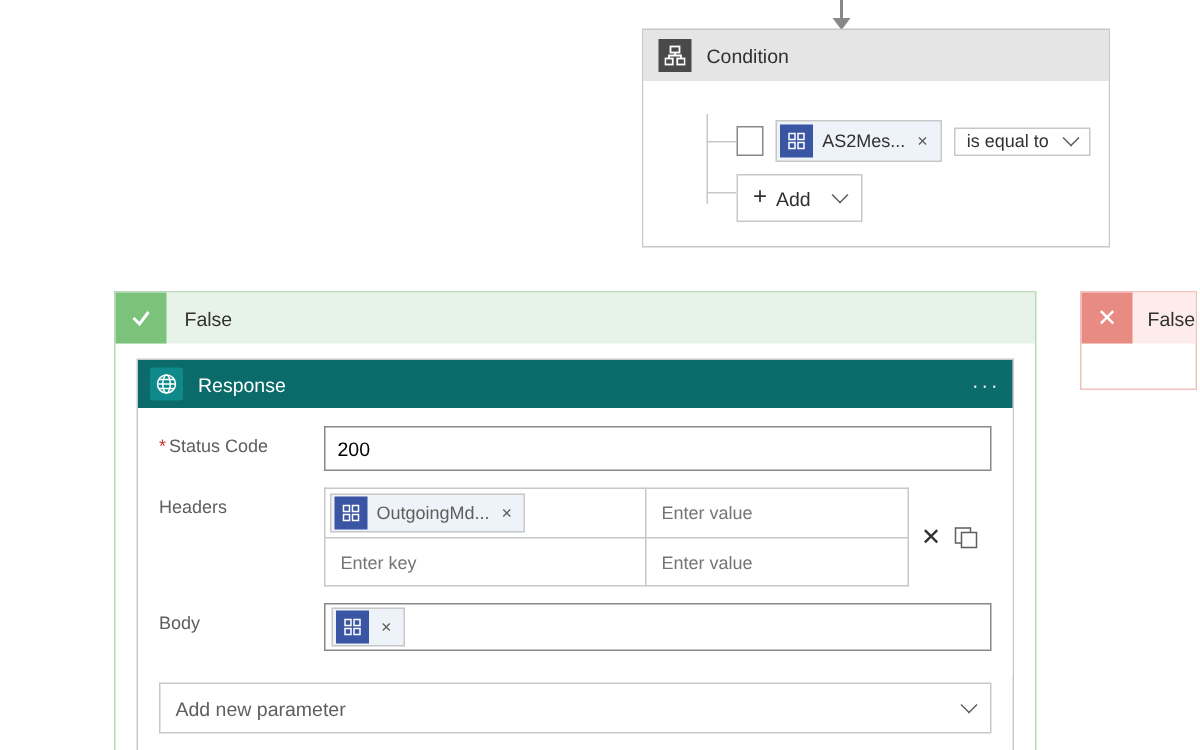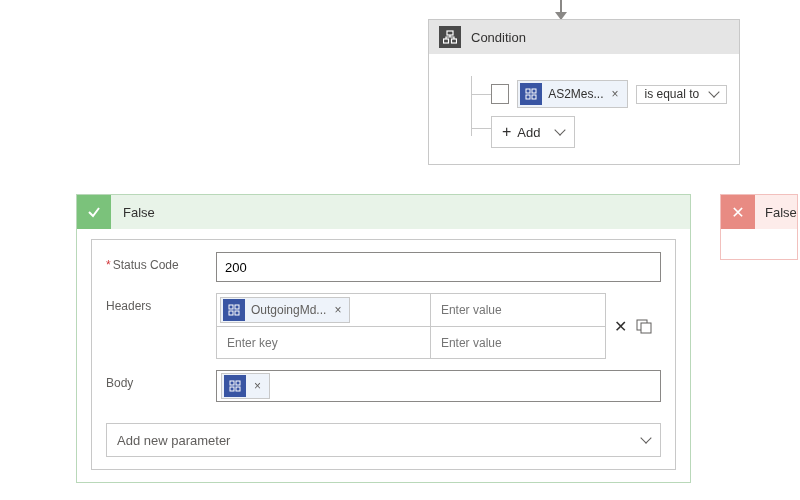--- a/index.html
+++ b/index.html
@@ -126,20 +126,35 @@
   <div class="true-hdr">
     <span class="hdr-check">
       <svg width="16" height="16" viewBox="0 0 16 16">
           <path d="M3 8 L7 12 L13 4" stroke="#fff" stroke-width="2" fill="none"></path>
         </svg>
     </span>
     <span class="lbl">False</span>
   </div>
 
   <div class="response-card">
+    <div class="response-hdr">
+      <span class="left">
+        <span class="r-icon">
+          <svg width="14" height="14" viewBox="0 0 14 14">
+              <g stroke="#fff" stroke-width="1" fill="none">
+                <circle cx="7" cy="7" r="6"></circle>
+                <ellipse cx="7" cy="7" rx="2.5" ry="6"></ellipse>
+                <path d="M1 7 H13 M2 4 H12 M2 10 H12"></path>
+              </g>
+            </svg>
+        </span>
+        <span>Response</span>
+      </span>
+      <span class="dots">···</span>
+    </div>
     <div class="resp-body">
 
       <div class="field-row">
         <div class="field-label"><span class="req">*</span><span>Status Code</span></div>
         <input class="text-input" value="200" style="">
       </div>
 
       <div class="field-row">
         <div class="field-label">Headers</div>
         <div class="headers-grid">

